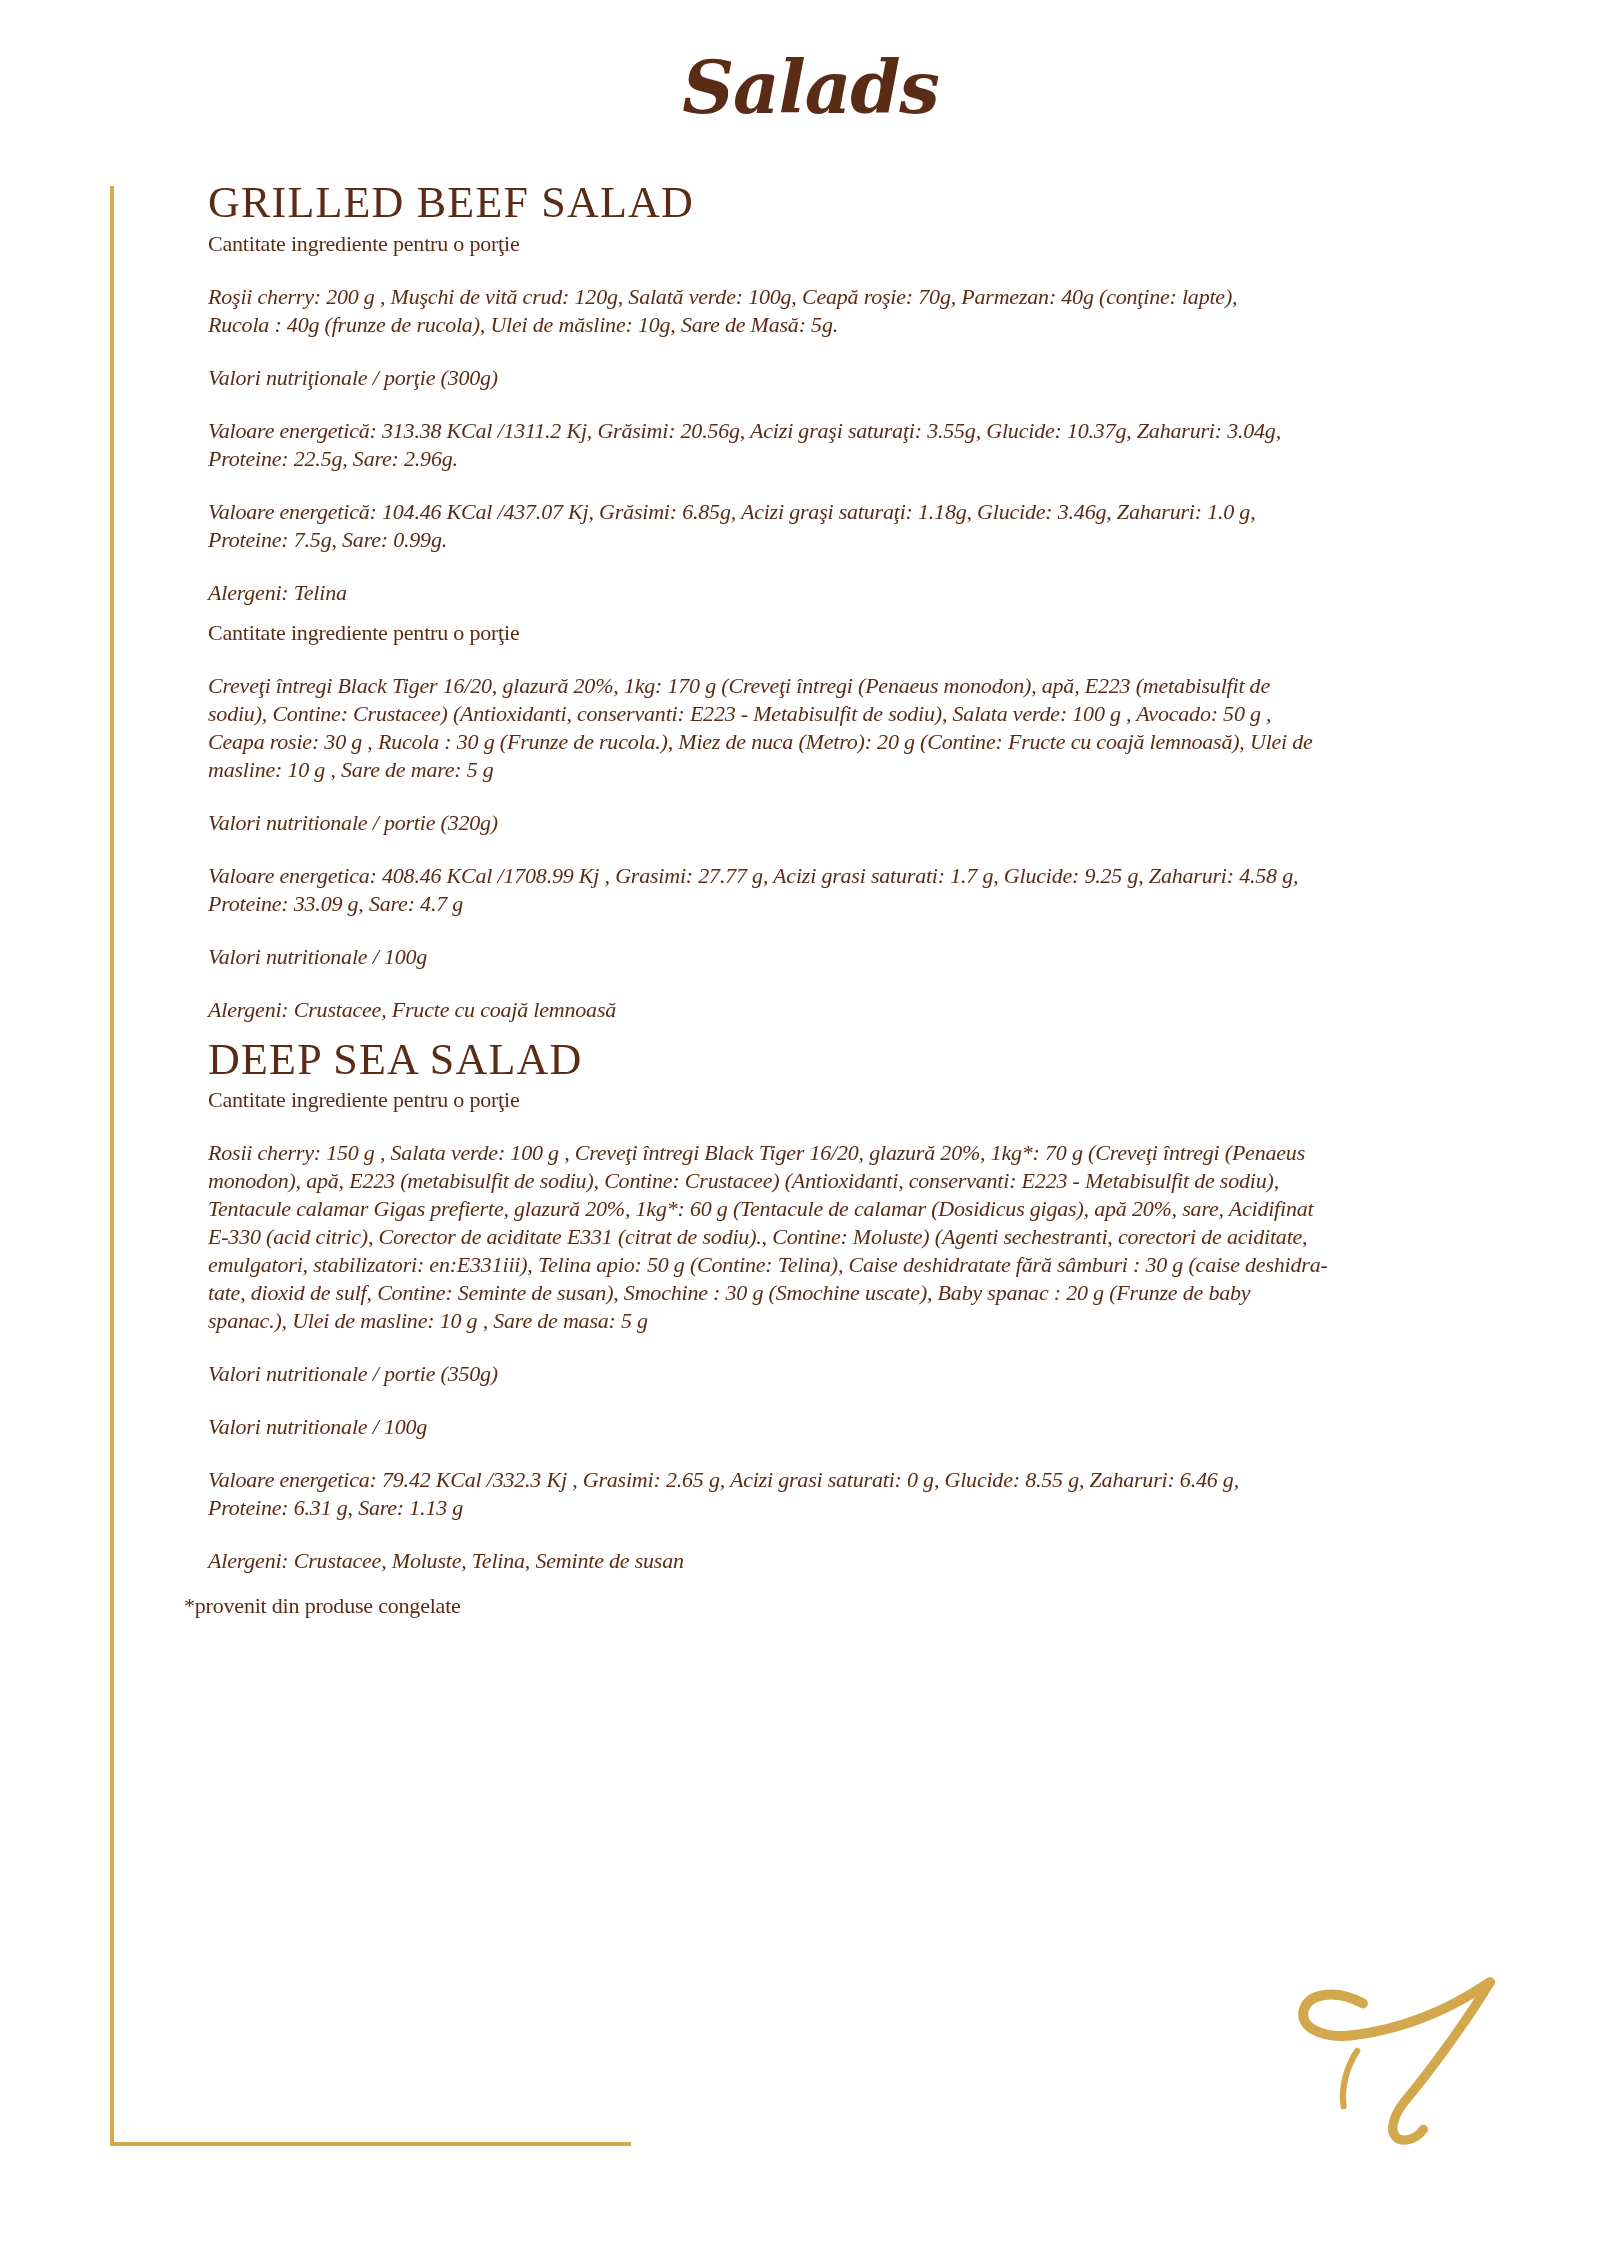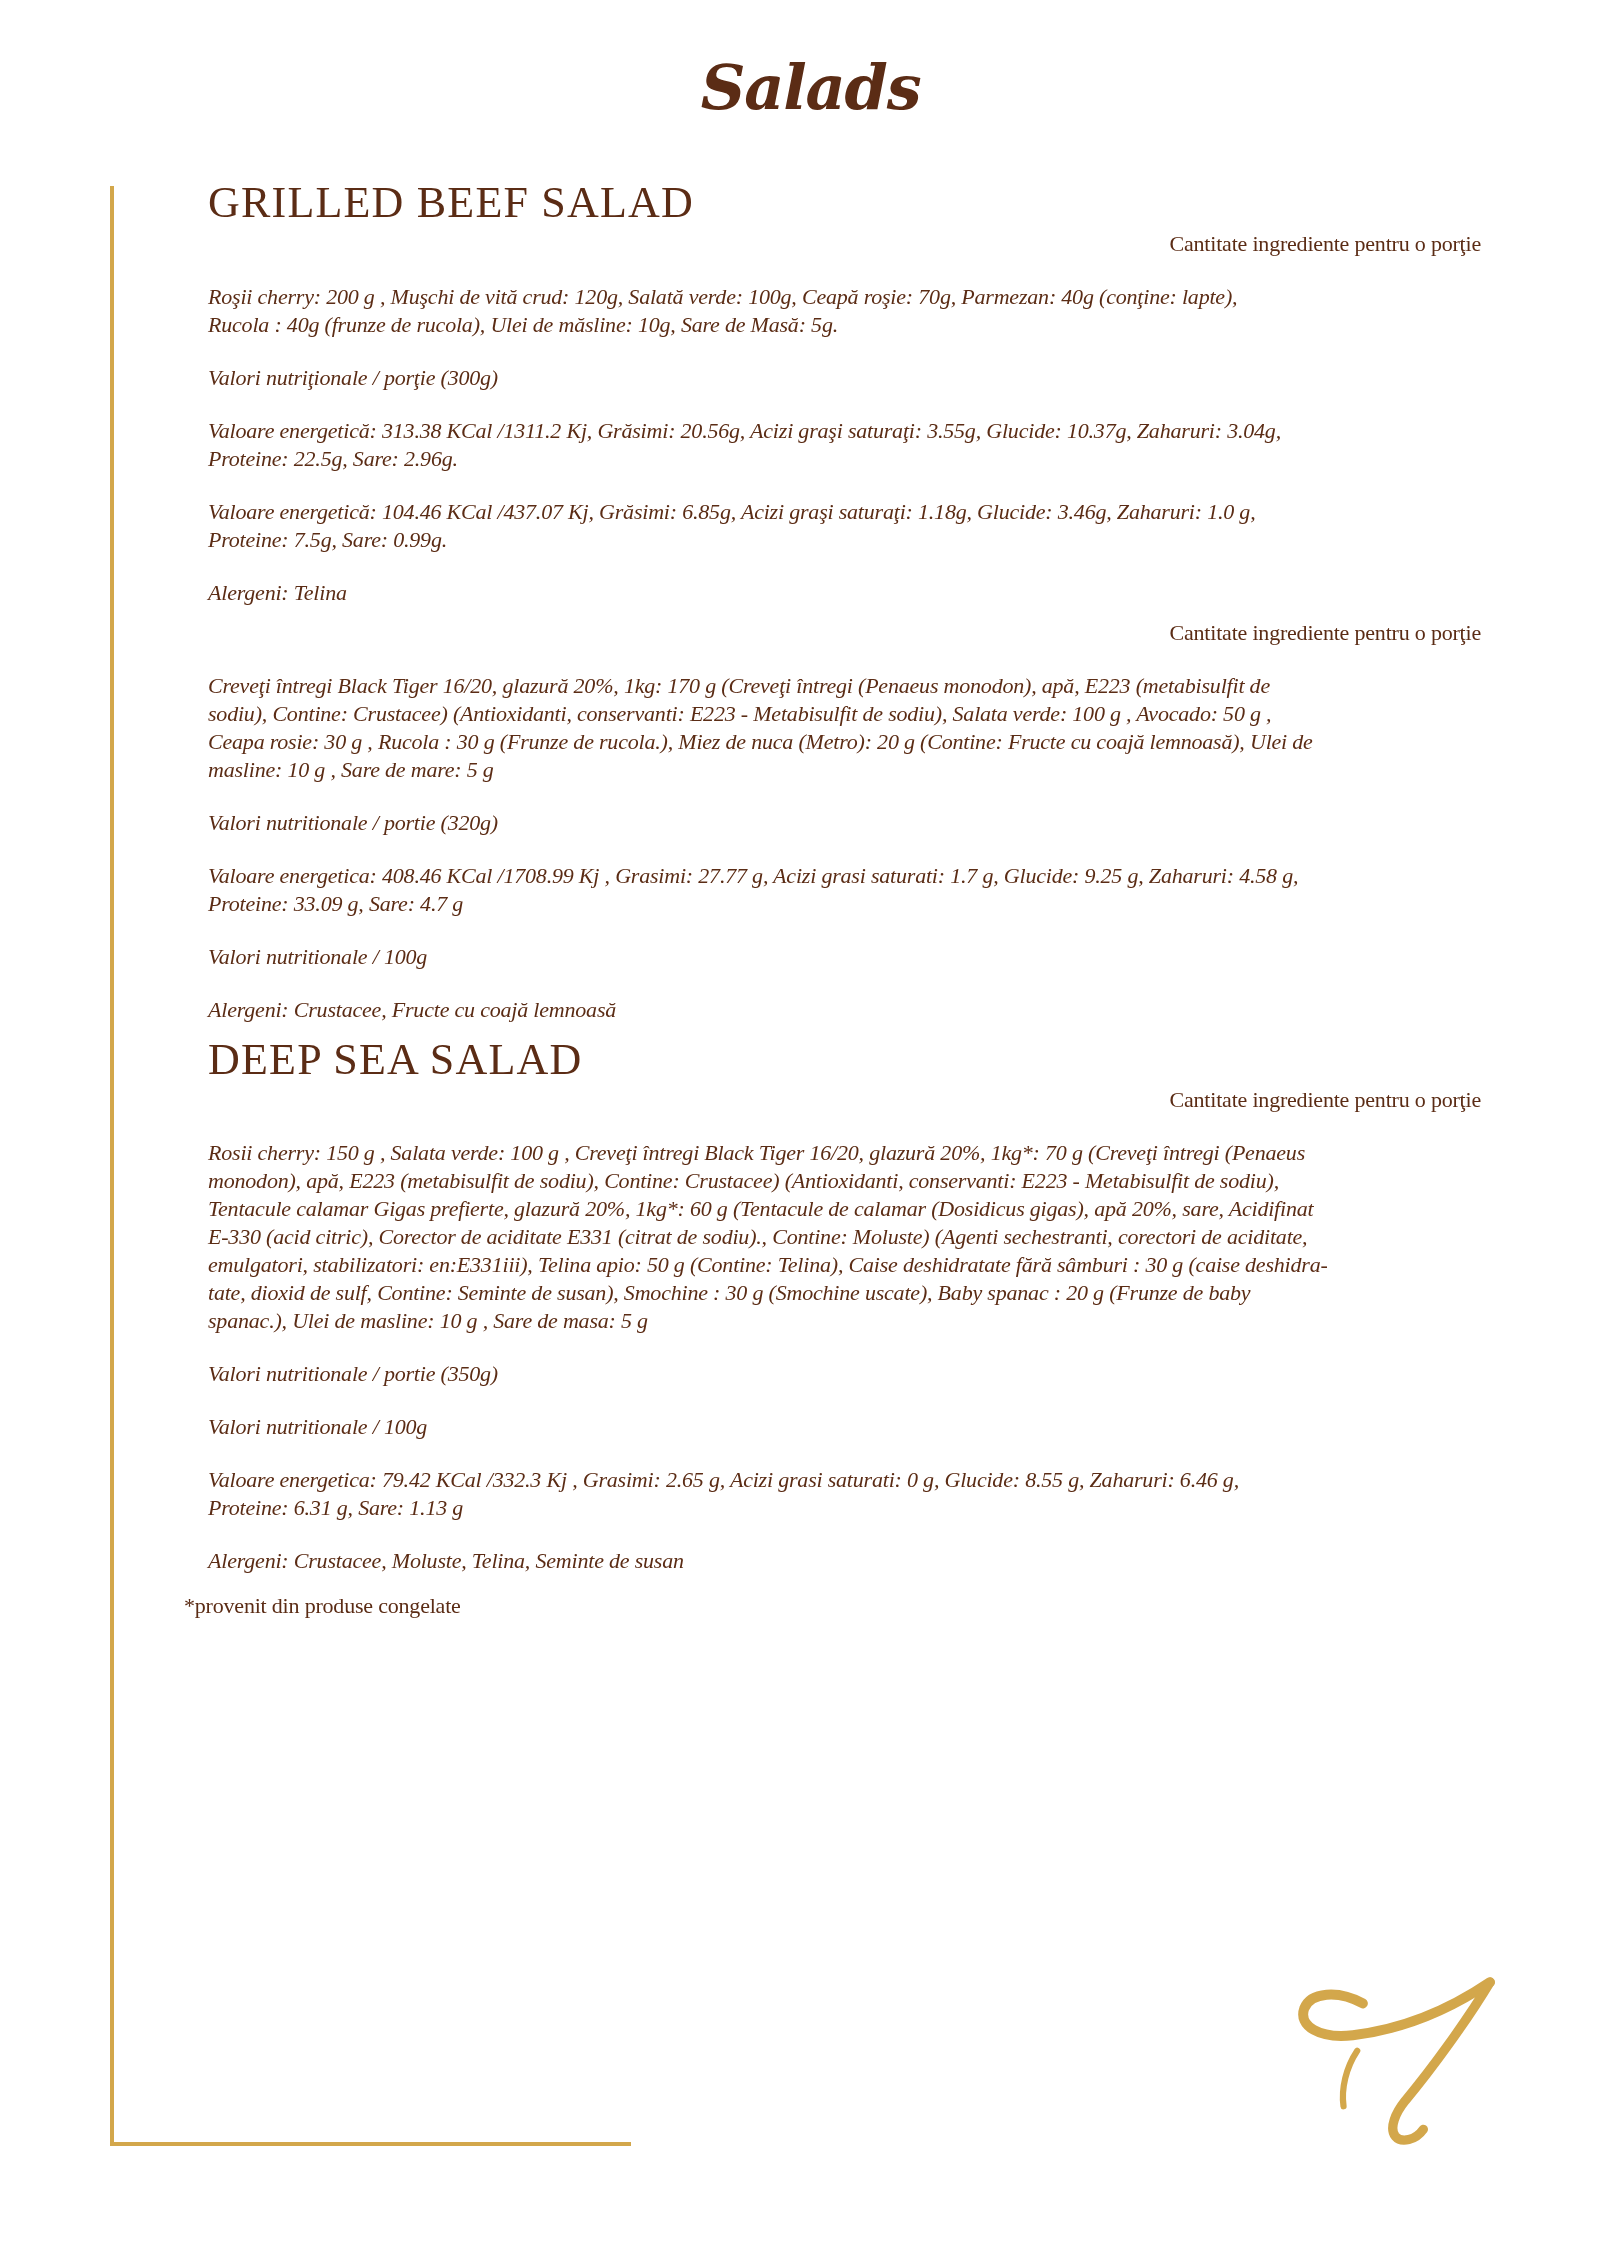--- a/index.html
+++ b/index.html
@@ -18,21 +18,21 @@
   }
   .menu-title{
     position:absolute;
     top:18.7px;
     left:0;
     width:100%;
     text-align:center;
     font-family:"DejaVu Serif", serif;
     font-style:italic;
     font-weight:700;
-    font-size:62px;
+    font-size:72px;
     line-height:137px;
     letter-spacing:-1.2px;
     color:var(--text-brown);
   }
   .border-v{
     position:absolute;
     left:110px;
     top:186px;
     width:4.4px;
     height:1960px;
@@ -62,21 +62,21 @@
     margin-bottom:3.7px;
     color:var(--text-brown);
   }
   .body-text{
     font-size:22px;
     line-height:28px;
     letter-spacing:-0.2px;
     white-space:pre-line;
     color:var(--text-brown);
   }
-  .sub{margin-top:0;text-align:right;}
+  .sub{margin-top:0;}
   .block{margin-top:25px;font-style:italic;}
   .footnote{margin-top:17px;}
   .flourish{
     position:absolute;
     left:1283px;
     top:1976px;
     width:232px;
     height:182px;
     color:var(--accent-gold);
   }

